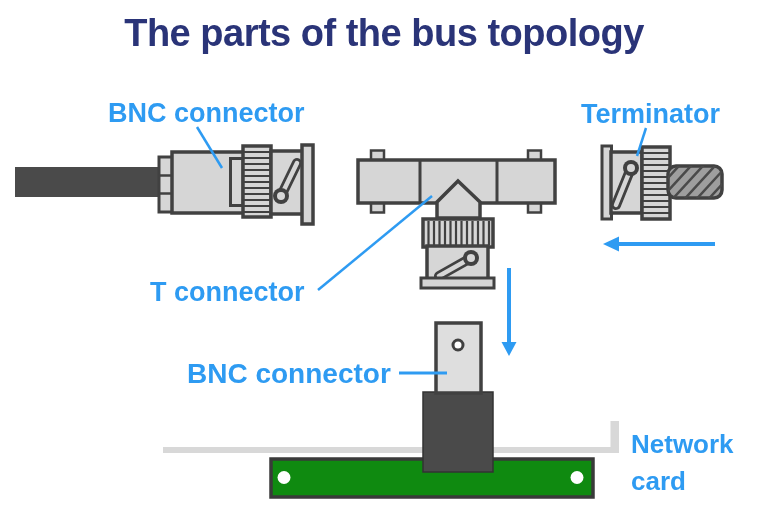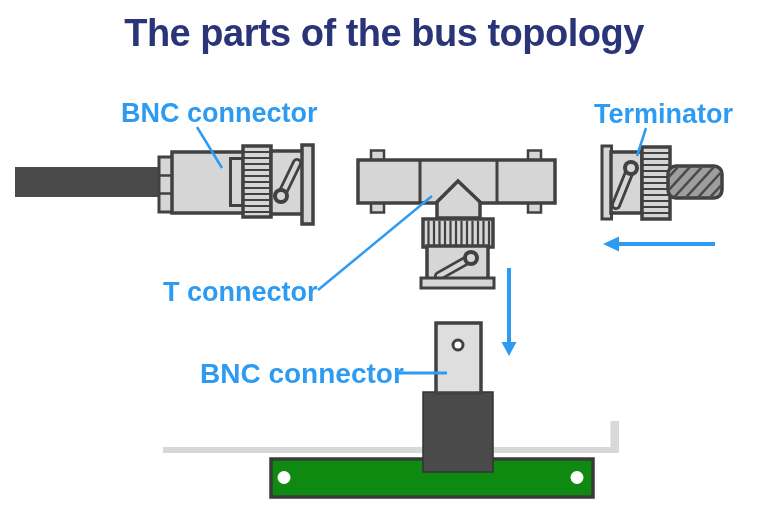--- a/index.html
+++ b/index.html
@@ -6,21 +6,21 @@
   #canvas{
     position:relative;width:768px;height:512px;background:#ffffff;overflow:hidden;
     font-family:"Liberation Sans", sans-serif;
   }
   #diagram-svg{position:absolute;left:0;top:0;}
   .title{
     position:absolute;left:0;top:12px;width:768px;text-align:center;
     font-size:38px;font-weight:bold;letter-spacing:-0.5px;color:#2A3478;
   }
   .label{
-    position:absolute;font-weight:bold;color:#2E9BF2;font-size:27px;white-space:nowrap;margin-left:13px;
+    position:absolute;font-weight:bold;color:#2E9BF2;font-size:27px;white-space:nowrap;
   }
   .label-bnc-top{left:108px;top:98px;}
   .label-terminator{left:581px;top:99px;}
   .label-t{left:150px;top:277px;}
   .label-bnc-bottom{left:187px;top:358px;font-size:28px;}
   .label-network{left:631px;top:426px;font-size:26px;line-height:37px;}
 </style>
 </head>
 <body>
 
@@ -119,14 +119,18 @@
         <line x1="715" y1="244" x2="618" y2="244" stroke-width="4"></line>
         <polygon points="603,244 619,236.5 619,251.5" fill="#2E9BF2" stroke="none"></polygon>
       </g>
     </g>
   </svg>
 
   <div class="label label-bnc-top">BNC connector</div>
   <div class="label label-t">T connector</div>
   <div class="label label-terminator">Terminator</div>
   <div class="label label-bnc-bottom">BNC connector</div>
+  <div class="label label-network">
+    <div>Network</div>
+    <div>card</div>
+  </div>
 
 </div>
 
 </body></html>

